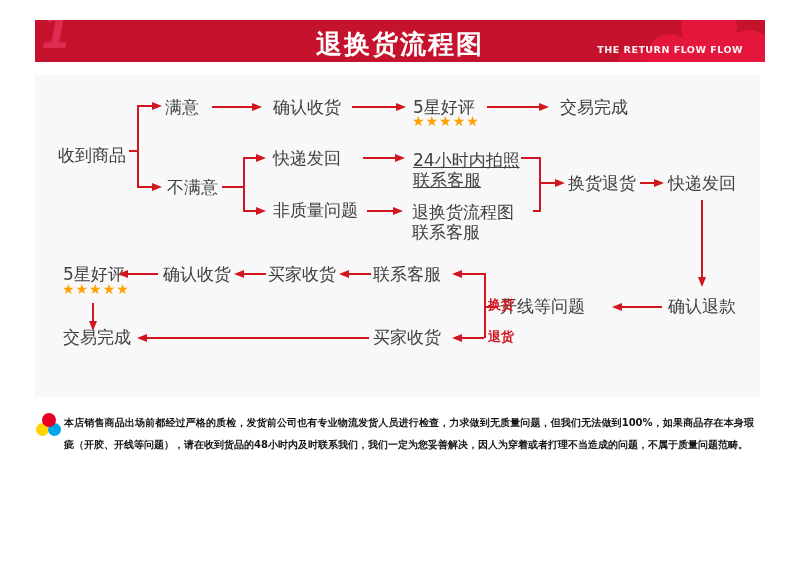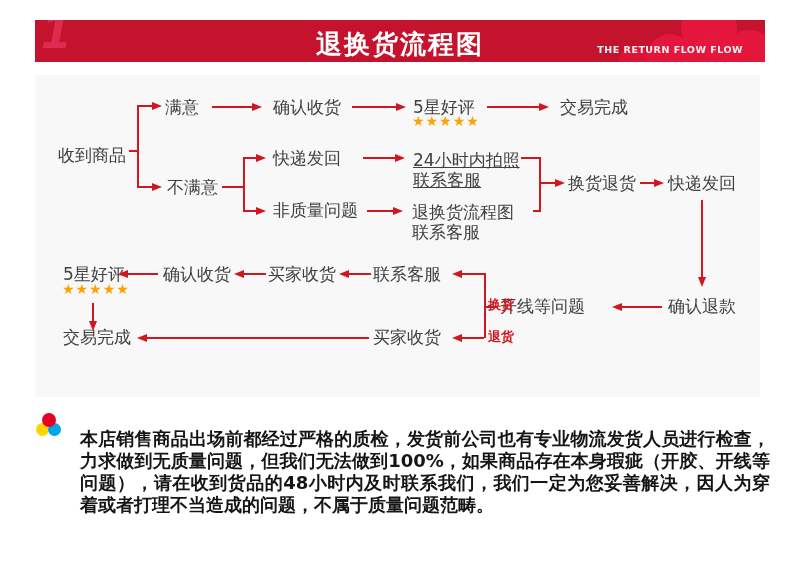--- a/index.html
+++ b/index.html
@@ -32,21 +32,21 @@
   .ar{position:absolute;width:0;height:0;border-top:4px solid transparent;border-bottom:4px solid transparent;}
   .ar.r{border-left:10px solid #d1161f;}
   .ar.l{border-right:10px solid #d1161f;}
   .ad{position:absolute;width:0;height:0;border-left:4px solid transparent;border-right:4px solid transparent;border-top:10px solid #d1161f;}
   
   .cicon{position:absolute;left:36px;top:413px;width:27px;height:28px;}
   .c{position:absolute;border-radius:50%;}
   .c-red{width:14px;height:14px;left:6px;top:0;background:#e60023;z-index:2;}
   .c-yellow{width:13px;height:13px;left:0;top:10px;background:#ffd400;z-index:1;}
   .c-cyan{width:13px;height:13px;left:12px;top:10px;background:#00a6e8;z-index:1;}
-  .notice-text{position:absolute;left:64px;top:412px;width:690px;margin:16px;font-size:18px;
+  .notice-text{position:absolute;left:64px;top:412px;width:690px;margin:0;font-size:10px;
                font-weight:bold;color:#151515;line-height:22px;text-align:justify;}
 </style>
 </head>
 <body>
 
 <div class="page">
 
   <header class="bar">
     <span class="petal p1"></span>
     <span class="petal p2"></span>

